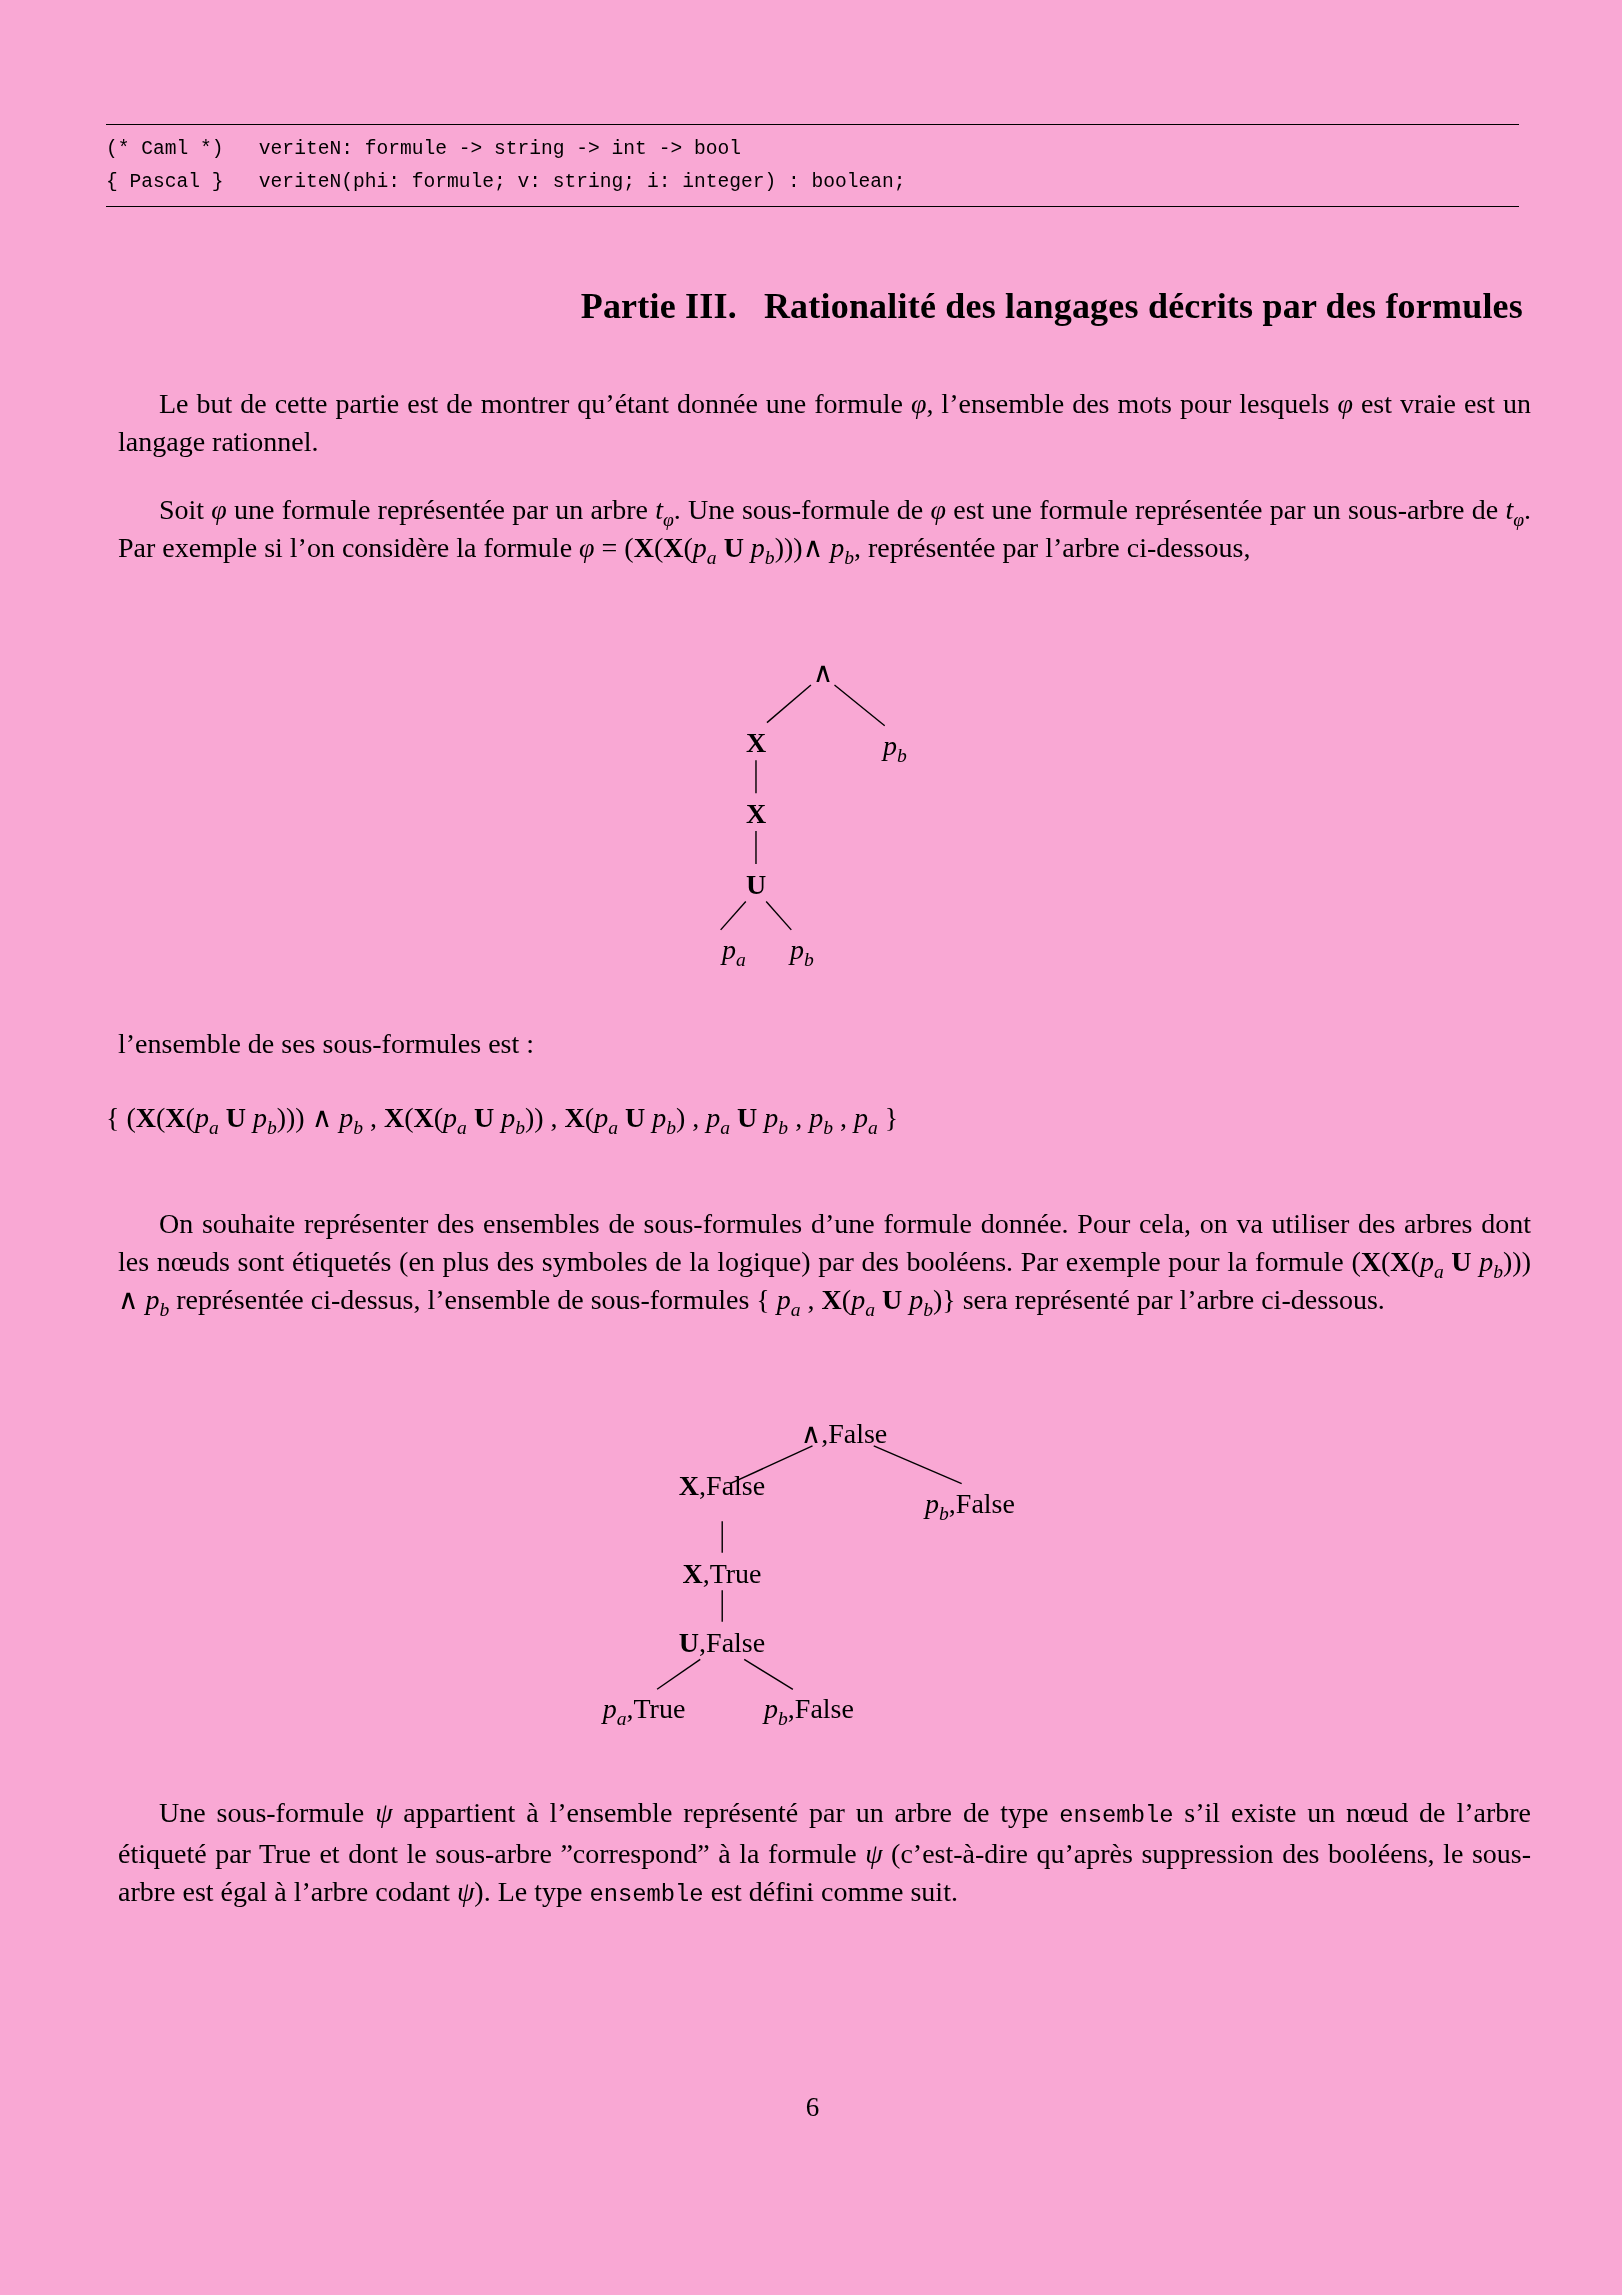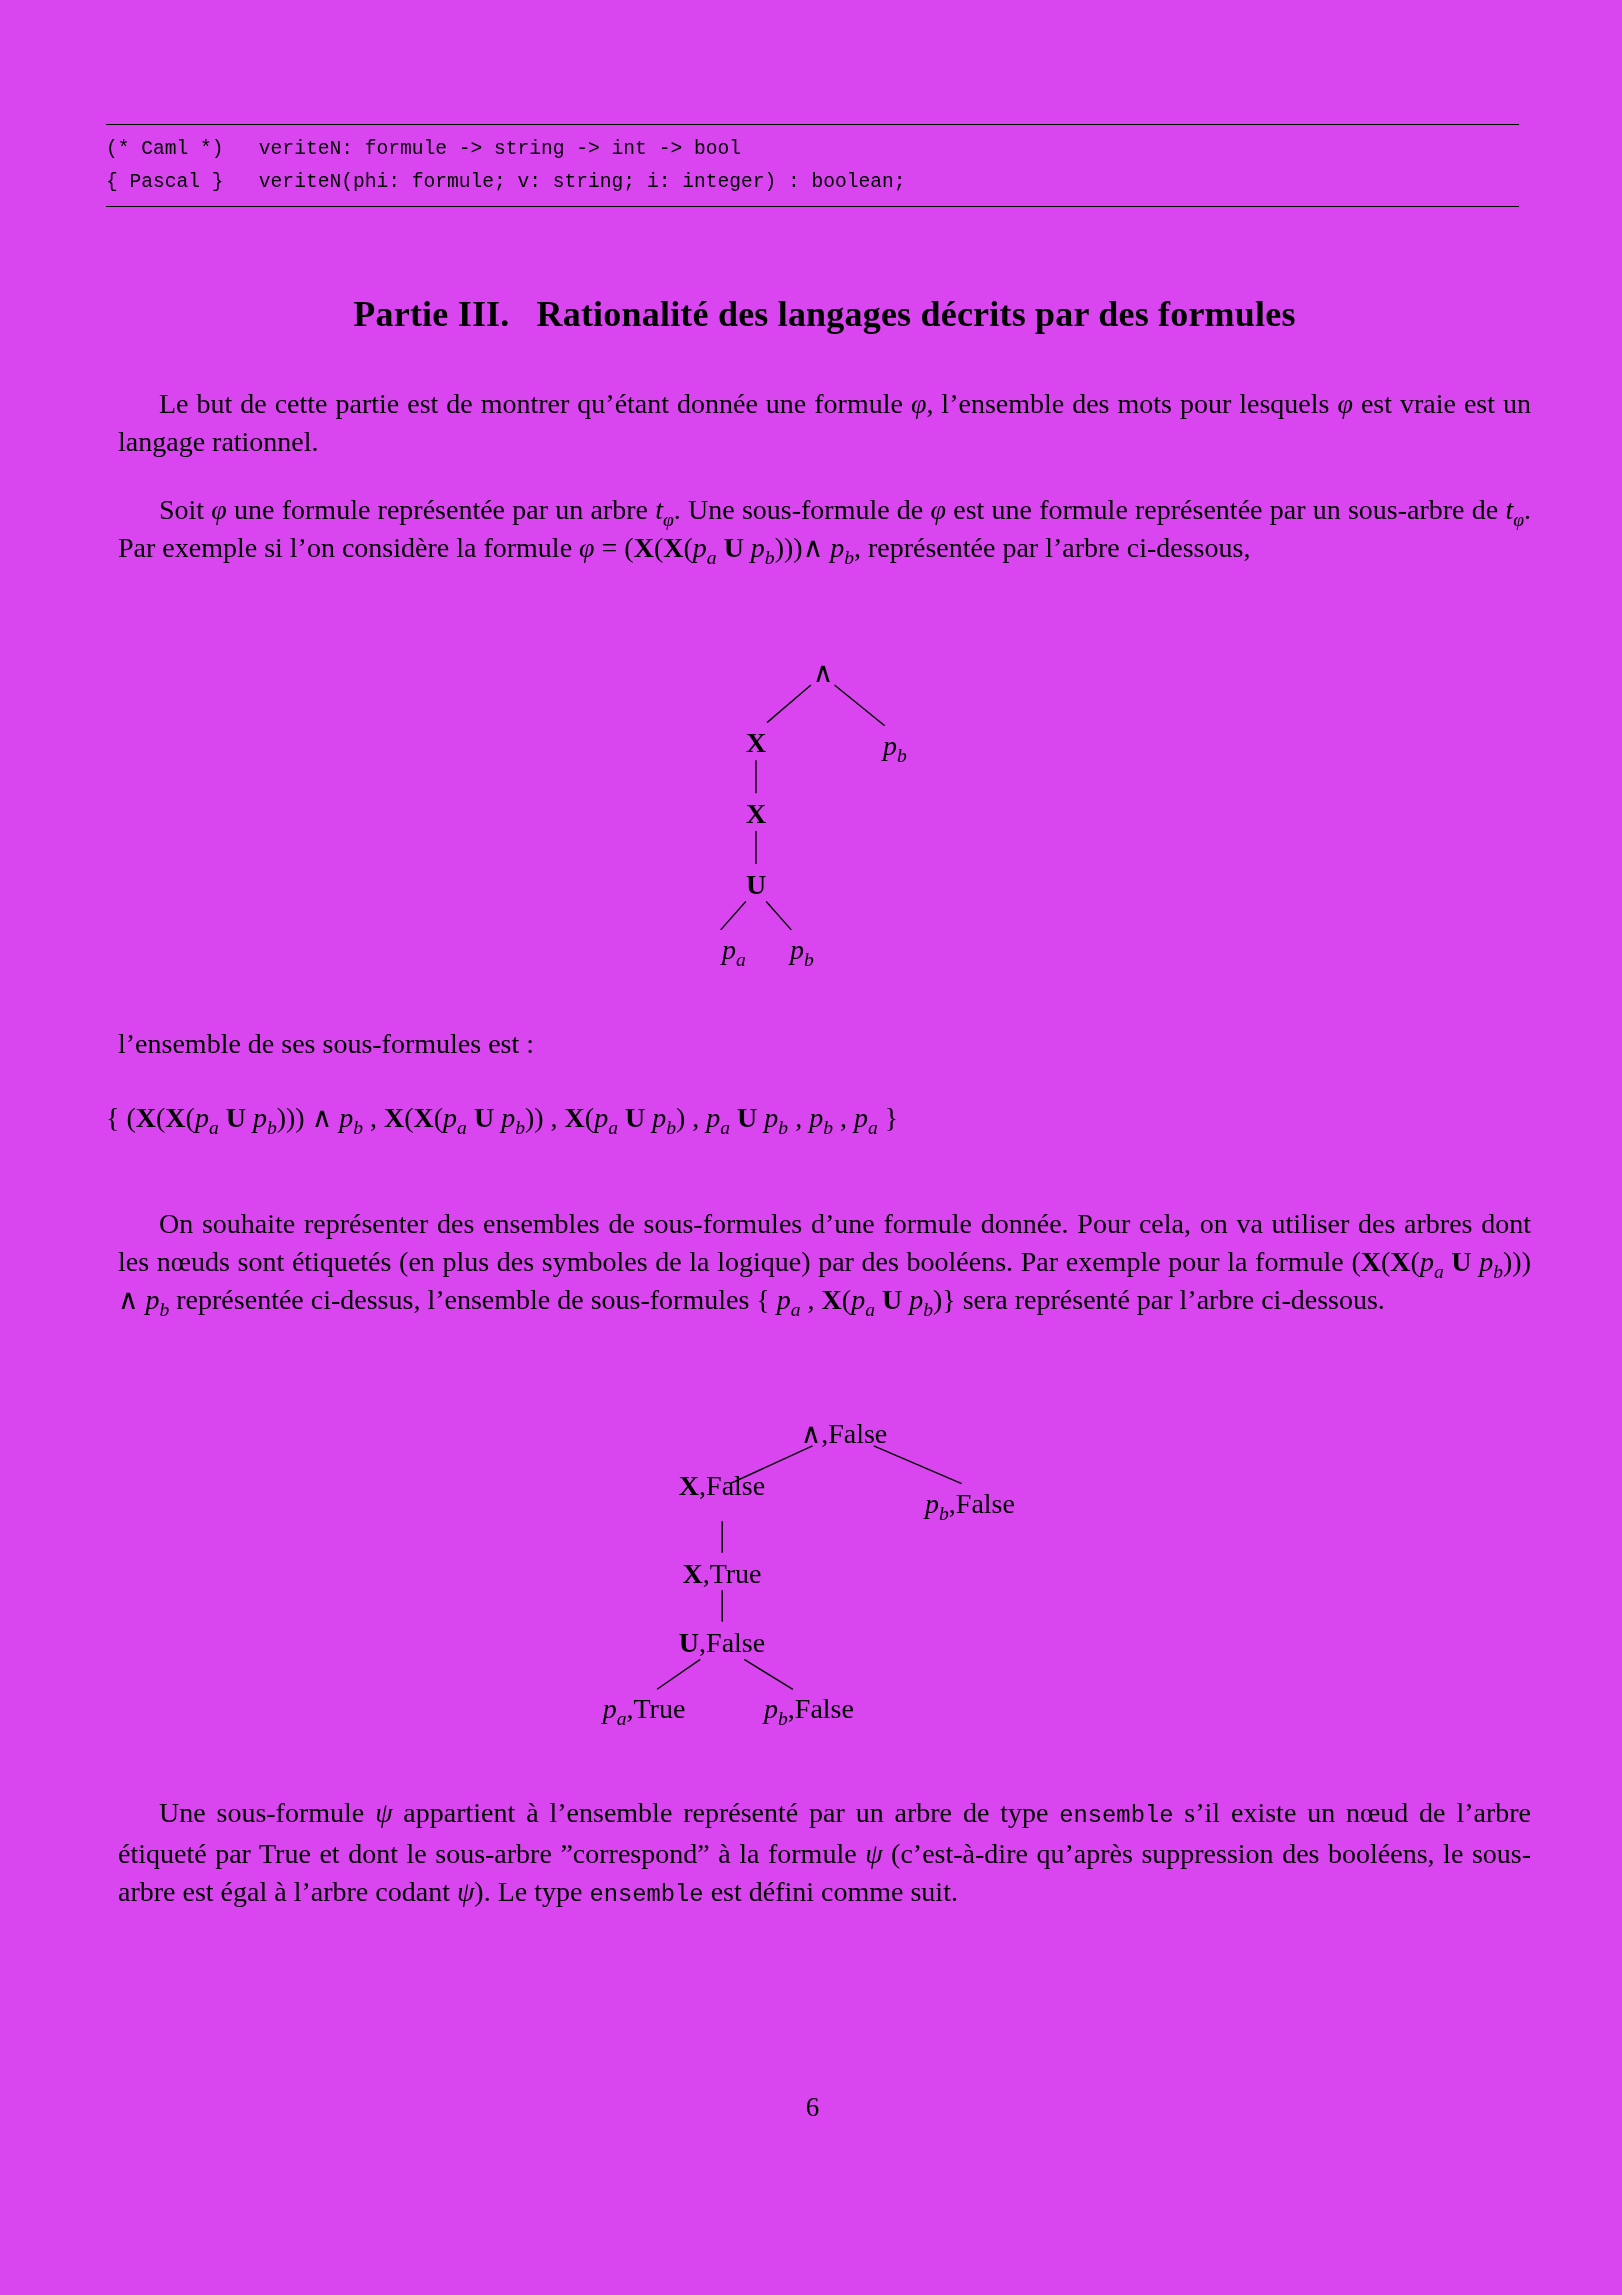--- a/index.html
+++ b/index.html
@@ -4,45 +4,45 @@
 <style>
   html, body {
     margin: 0;
     padding: 0;
     background: #ffffff;
   }
   .page {
     position: relative;
     width: 1623px;
     height: 2295px;
-    background: #d946ef;
+    background: #f9a8d4;
     color: #000000;
     font-family: "Liberation Serif", serif;
     overflow: hidden;
   }
   .block {
     position: absolute;
     left: 106px;
     width: 1413px;
   }
   .rule {
     height: 0;
     border-top: 1.6px solid #000000;
   }
   .code-line {
     font-family: "Liberation Mono", monospace;
     font-size: 19.6px;
     line-height: 33px;
     white-space: pre;
   }
   .heading {
-    margin: 12px;
+    margin: 4px;
     font-size: 36px;
     font-weight: bold;
-    text-align: center;
+    text-align: right;
     letter-spacing: 0.2px;
   }
   .heading .heading-part {
     margin-right: 27px;
   }
   .body-text {
     margin: 12px;
     font-size: 28px;
     line-height: 38px;
     text-align: justify;

